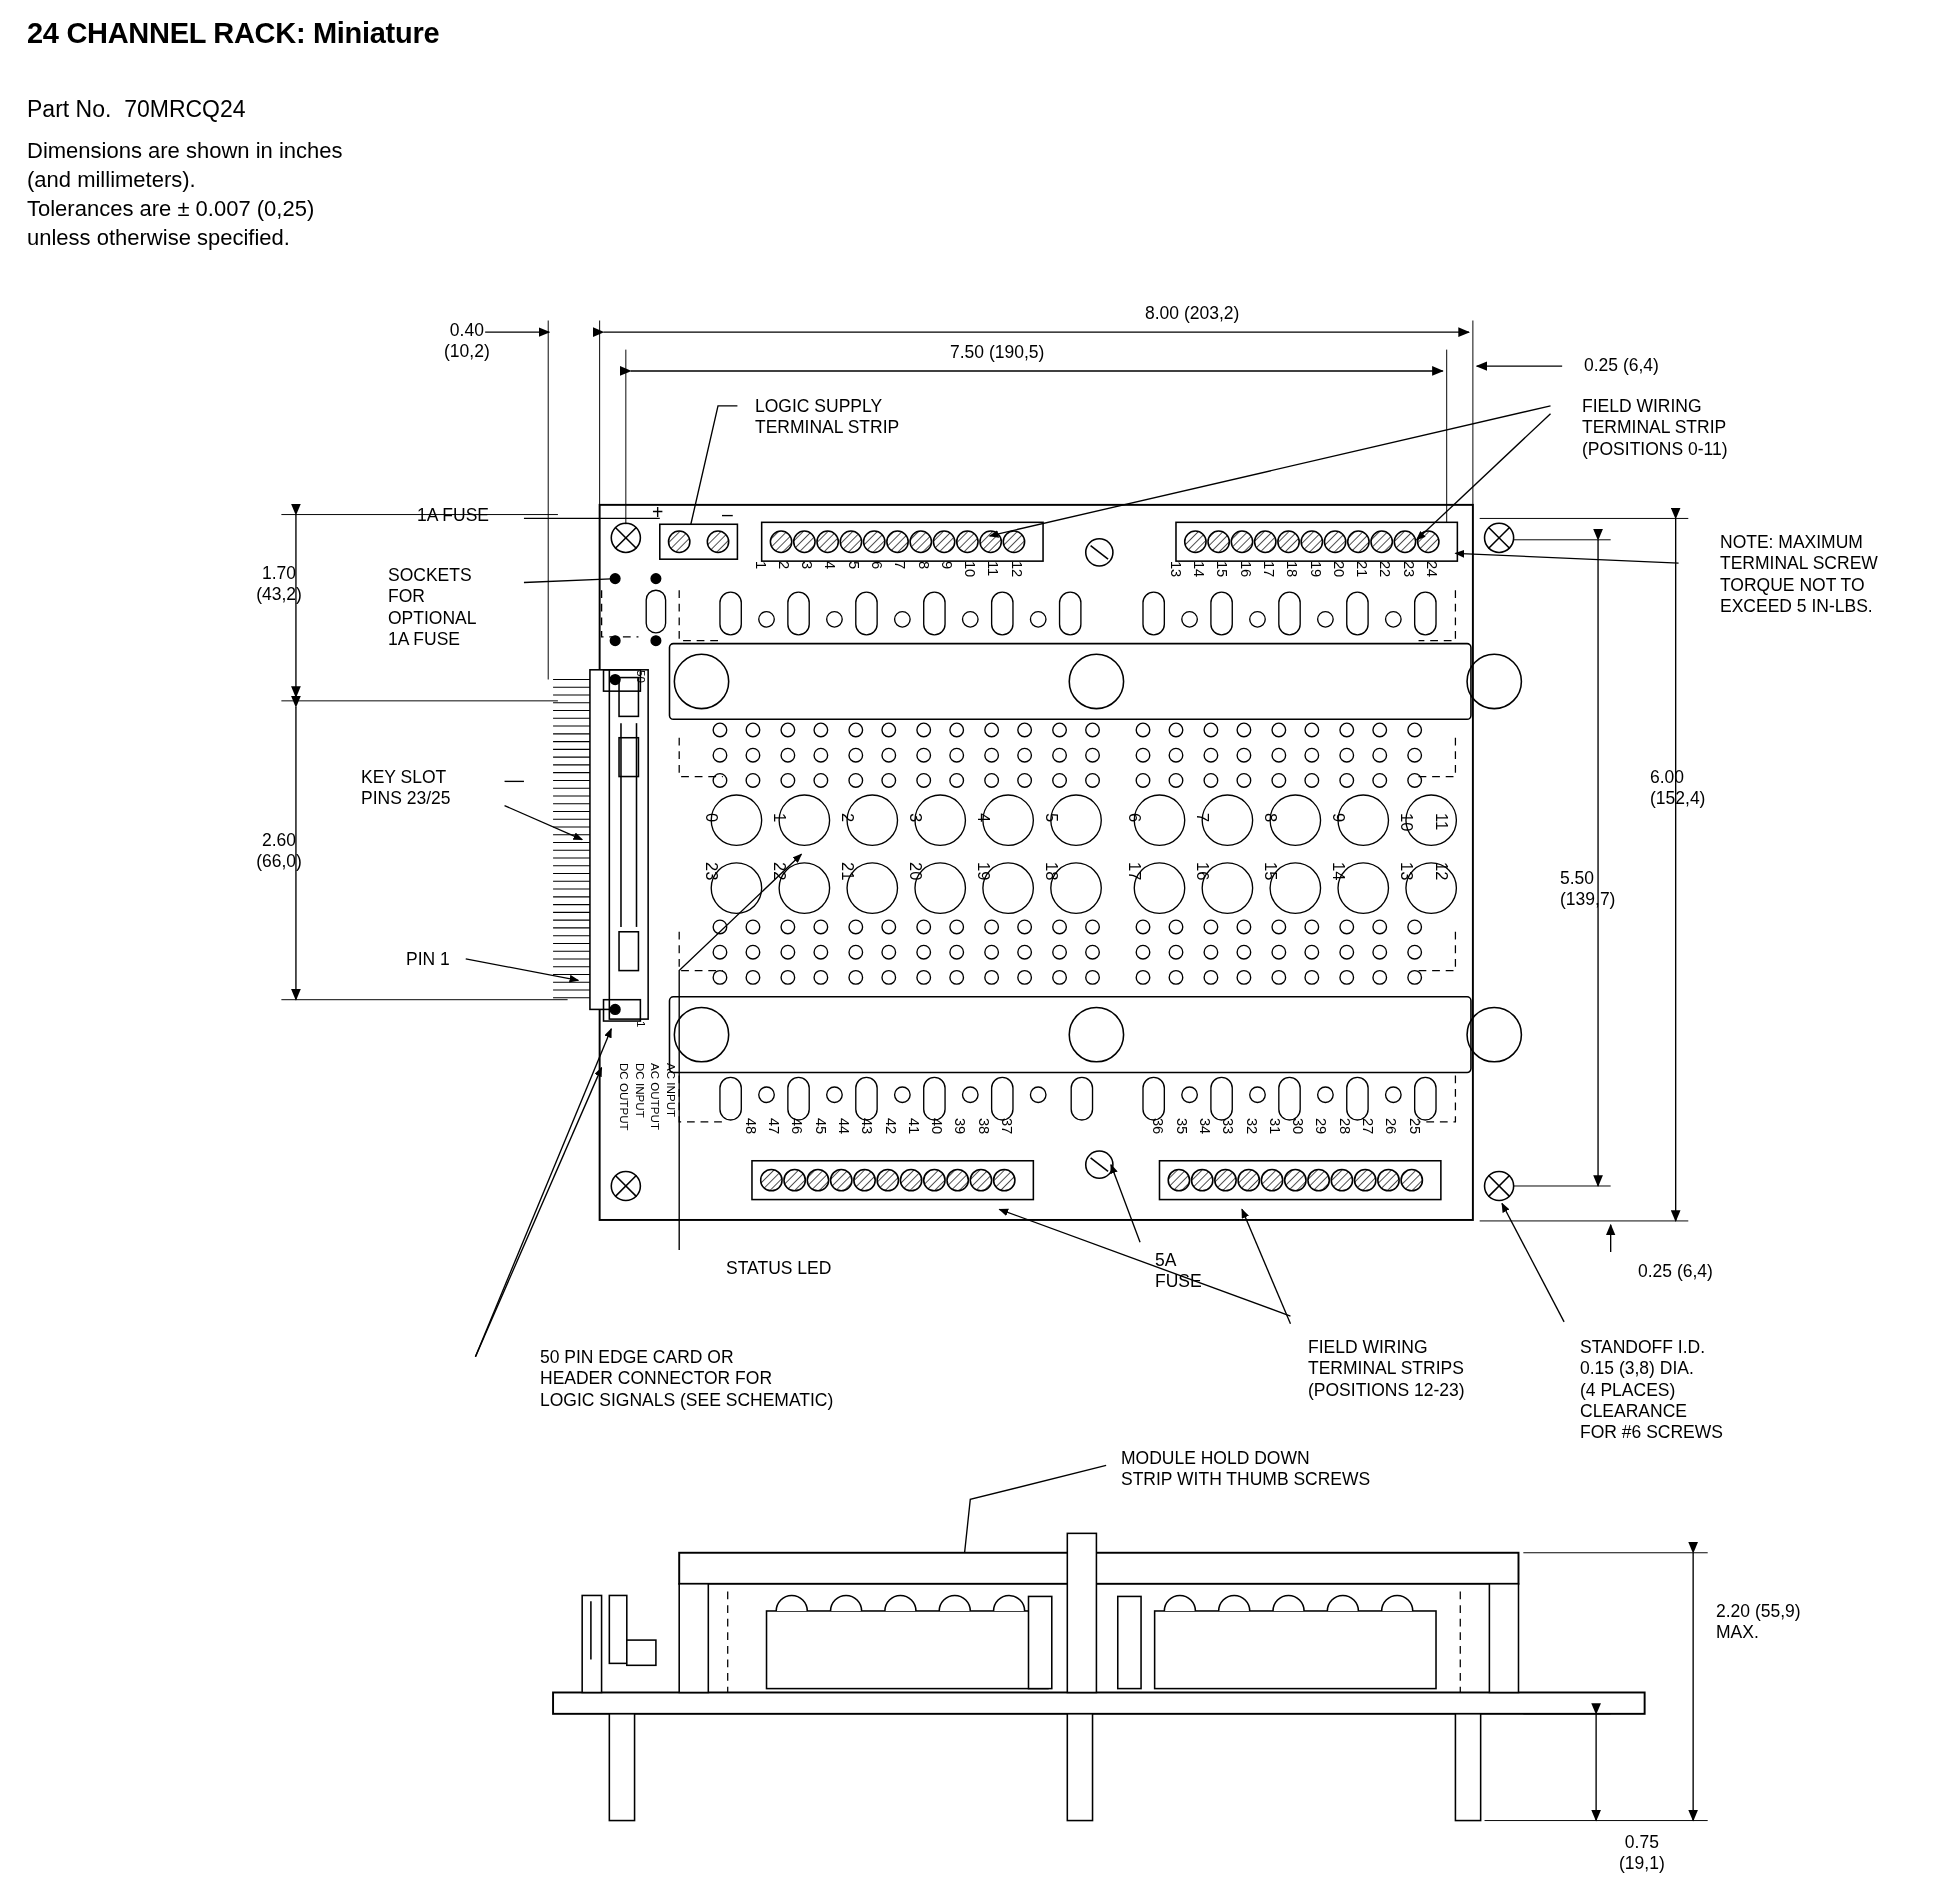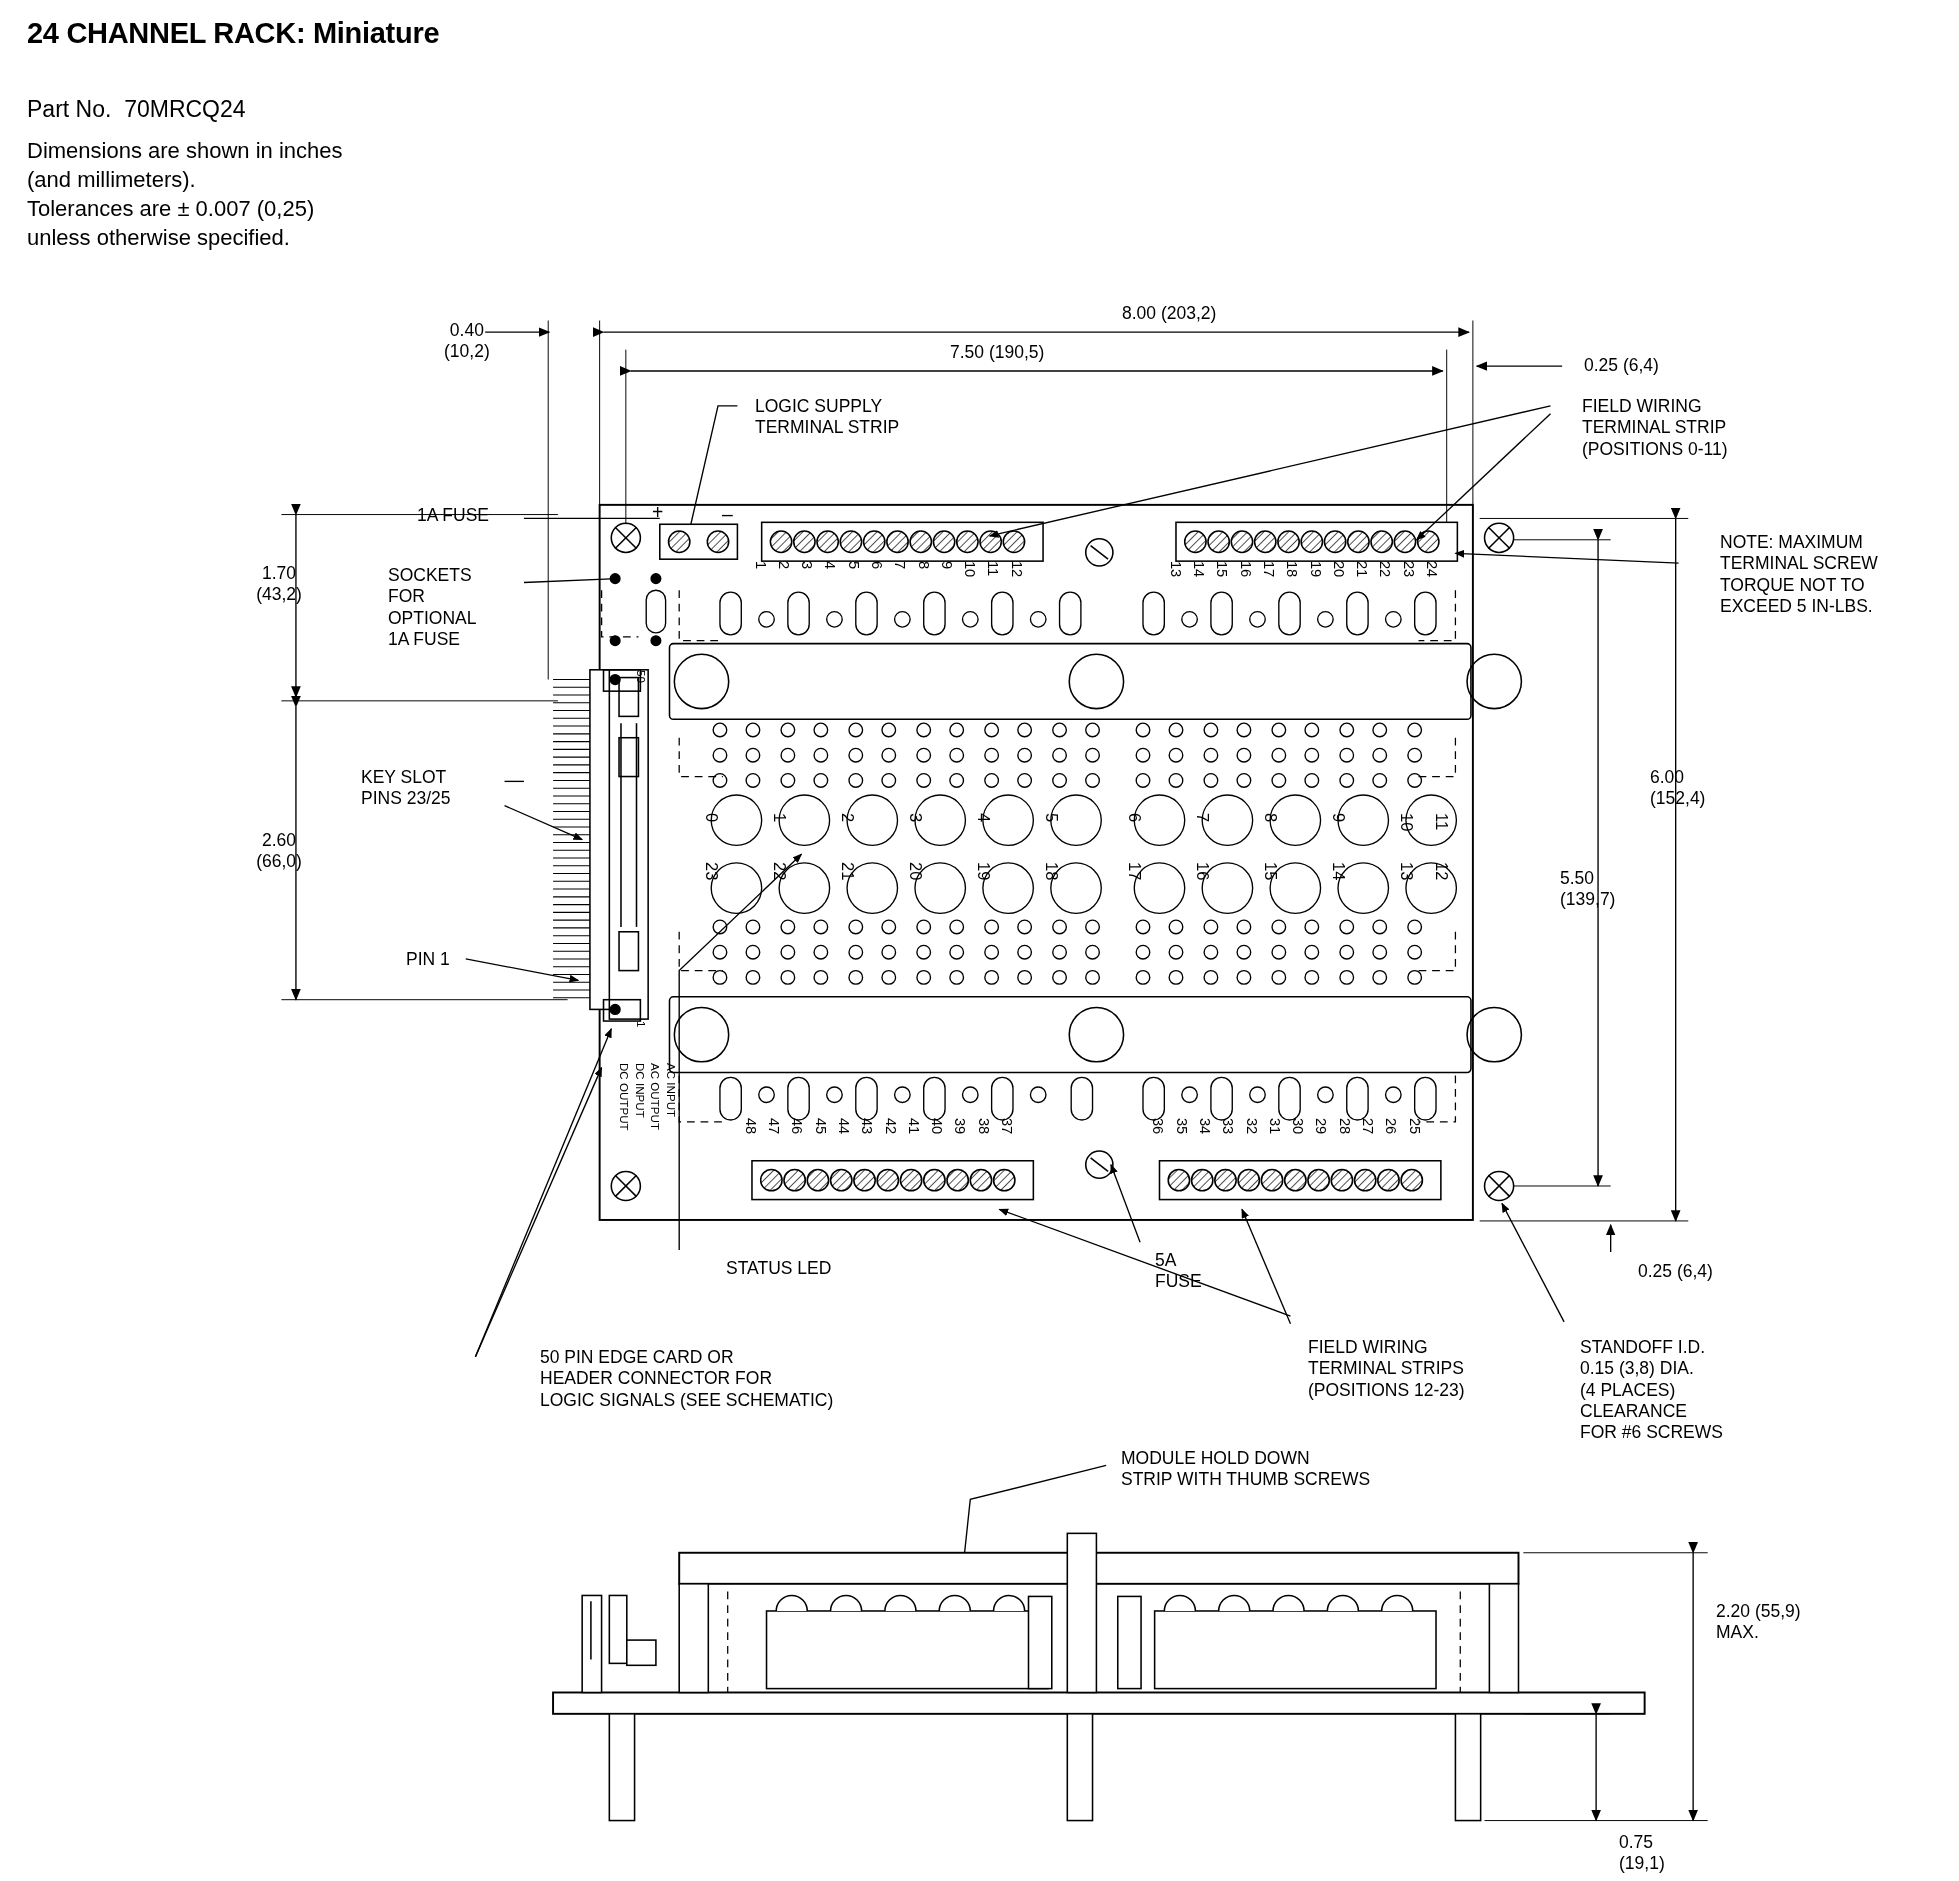--- a/index.html
+++ b/index.html
@@ -513,35 +513,35 @@
     <line x1="1745" y1="1600" x2="1745" y2="1876" marker-start="url(#ah)" marker-end="url(#ah)" stroke-width="1.4"></line>
     <line x1="1645" y1="1766" x2="1645" y2="1876" marker-start="url(#ah)" marker-end="url(#ah)" stroke-width="1.4"></line>
     <line x1="1570" y1="1766" x2="1660" y2="1766" stroke-width="1"></line>
     <line x1="1530" y1="1876" x2="1760" y2="1876" stroke-width="1"></line>
     <line x1="1570" y1="1600" x2="1760" y2="1600" stroke-width="1"></line>
   </g>
 </svg>
 
 <div class="t lbl" style="left:444px;top:320px;text-align:center;">0.40
 (10,2)</div>
-<div class="t lbl" style="left:1122px;top:303px;">8.00 (203,2)</div>
+<div class="t lbl" style="left:1145px;top:303px;">8.00 (203,2)</div>
 <div class="t lbl" style="left:950px;top:342px;">7.50 (190,5)</div>
 <div class="t lbl" style="left:1584px;top:355px;">0.25 (6,4)</div>
 <div class="t lbl" style="left:279px;top:563px;text-align:center;transform:translateX(-50%);">1.70
 (43,2)</div>
 <div class="t lbl" style="left:279px;top:830px;text-align:center;transform:translateX(-50%);">2.60
 (66,0)</div>
 <div class="t lbl" style="left:1650px;top:767px;">6.00
 (152,4)</div>
 <div class="t lbl" style="left:1560px;top:868px;">5.50
 (139,7)</div>
 <div class="t lbl" style="left:1638px;top:1261px;">0.25 (6,4)</div>
 <div class="t lbl" style="left:1716px;top:1601px;">2.20 (55,9)
 MAX.</div>
-<div class="t lbl" style="left:1619px;top:1832px;">0.75
+<div class="t lbl" style="left:1619px;top:1832px;text-align:center;">0.75
 (19,1)</div>
 
 <div class="t lbl" style="left:755px;top:396px;">LOGIC SUPPLY
 TERMINAL STRIP</div>
 <div class="t lbl" style="left:1582px;top:396px;">FIELD WIRING
 TERMINAL STRIP
 (POSITIONS 0-11)</div>
 <div class="t lbl" style="left:1720px;top:532px;">NOTE: MAXIMUM
 TERMINAL SCREW
 TORQUE NOT TO

